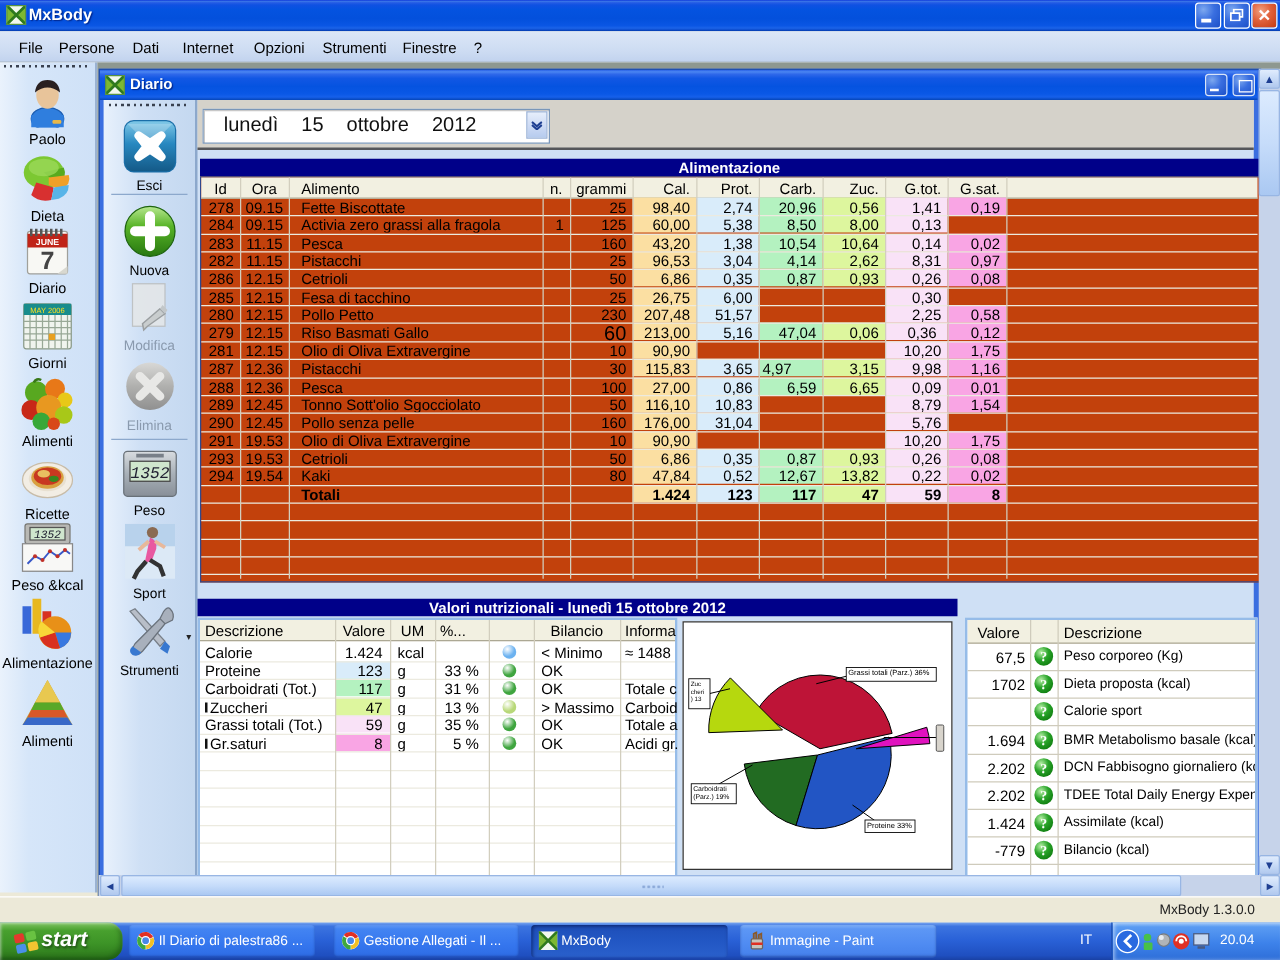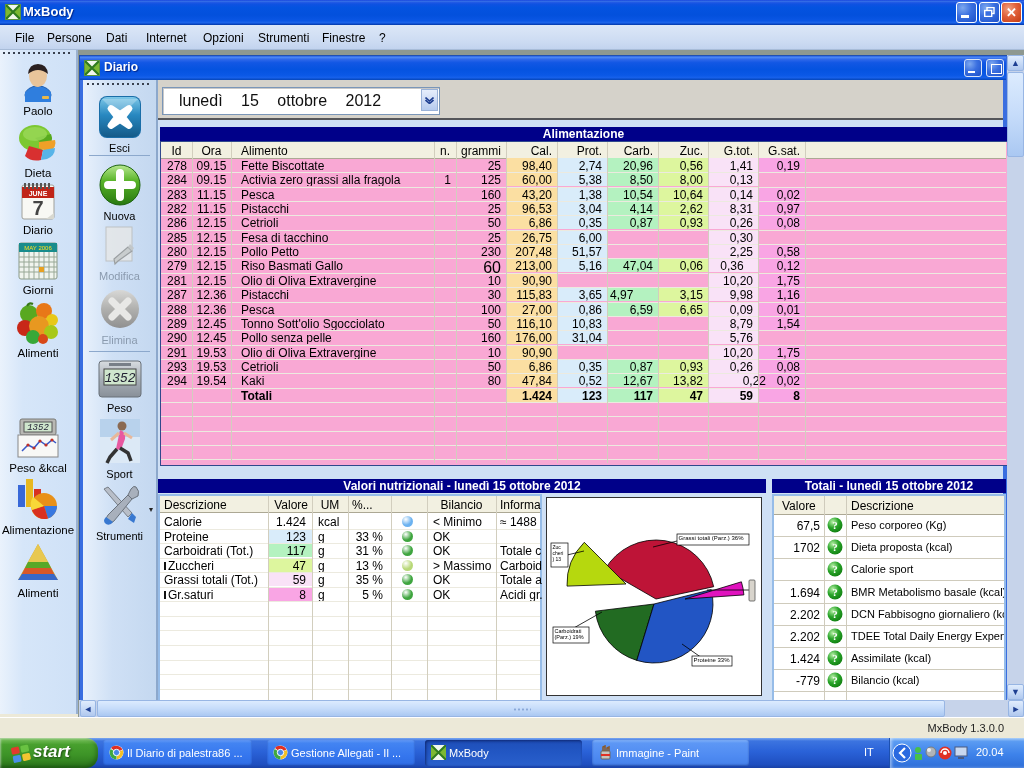--- a/index.html
+++ b/index.html
@@ -34,21 +34,21 @@
 #tcol{left:0;top:0;width:73px;height:635px;background:linear-gradient(90deg,#e8f1fc 0%,#cfe0f5 40%,#c4d8f0 100%);border-right:2px solid #8ca8cc}
 .tbtn{left:0;width:73px;text-align:center;font-size:11px;color:#000}
 .tsep{left:6px;width:61px;height:1px;background:#8ca8cc}
 
 #grayband{left:75px;top:0;width:845px;height:40px;background:#d5d2ca;border-bottom:2px solid #55565a;box-sizing:border-box}
 #combo{left:4px;top:7px;width:276px;height:26px;background:#fff;border:1px solid #7a96b8;box-shadow:inset 1px 1px 0 #c8c8c8}
 #combo .dtext{left:16px;top:4px;font-size:16px;color:#101010;word-spacing:14px}
 #combobtn{right:1px;top:1px;width:17px;height:22px;background:linear-gradient(180deg,#e6eefc 0%,#cfdcf5 50%,#b6cbee 100%);border:1px solid #9ab2d8;color:#234d9e;text-align:center;line-height:20px;font-size:11px;font-weight:bold;box-sizing:border-box}
 
 .navyband{background:#000089;color:#fff;font-weight:bold;font-size:12px;text-align:center}
-#tblwrap{left:77px;top:61px;width:847px;height:323px;background:#f9a8d4;border:1px solid #30488c}
+#tblwrap{left:77px;top:61px;width:847px;height:323px;background:#c2410c;border:1px solid #30488c}
 .ball{display:inline-block;width:11px;height:11px;border-radius:50%}
 
 .sbtrack{background:#c6d3ea}
 .sarrow{background:linear-gradient(180deg,#e0ecfd 0%,#c8dbf7 50%,#b0c8ee 100%);border:1px solid #97b5e3;border-radius:2px;color:#1e3f92;font-size:9px;font-weight:bold;text-align:center;box-sizing:border-box}
 .sthumb{background:linear-gradient(180deg,#dcebfe 0%,#c6dcfa 50%,#aac8f2 100%);border:1px solid #98b6e4;border-radius:2px;box-sizing:border-box}
 
 #statusbar{left:0;top:717px;width:1024px;height:21px;background:#ece9d8;border-top:1px solid #fff;font-size:11px;color:#222}
 
 #taskbar{left:0;top:738px;width:1024px;height:30px;background:linear-gradient(180deg,#7aa7f0 0%,#3c74e0 10%,#2a62d8 45%,#1f4fc0 88%,#1941a5 100%)}
 #startbtn{left:0;top:0;width:98px;height:30px;border-radius:0 12px 12px 0;
@@ -156,20 +156,31 @@
         <circle cx="27" cy="9" r="8" fill="#e87818"></circle>
         <circle cx="35" cy="18" r="6" fill="#e8c818"></circle>
         <circle cx="8" cy="26" r="8" fill="#c82818"></circle>
         <circle cx="22" cy="24" r="10" fill="#e89820"></circle>
         <circle cx="34" cy="30" r="7" fill="#a8c818"></circle>
         <circle cx="16" cy="35" r="7" fill="#38a838"></circle>
         <circle cx="26" cy="37" r="5" fill="#d84818"></circle>
         <path d="M10,4 Q12,0 16,2" stroke="#387818" stroke-width="2" fill="none"></path>
       </svg>
     <span class="lbl">Alimenti</span>
+  </div>
+  <div class="abs sbitem" style="top:312px">
+    <svg width="42" height="40" viewBox="0 0 42 40">
+        <ellipse cx="21" cy="22" rx="20" ry="14" fill="#f2ede4" stroke="#c8bca8"></ellipse>
+        <ellipse cx="21" cy="21" rx="15" ry="10" fill="#e8e0d0"></ellipse>
+        <ellipse cx="21" cy="20" rx="13" ry="9" fill="#d8a040"></ellipse>
+        <ellipse cx="21" cy="19" rx="11" ry="7" fill="#c83820"></ellipse>
+        <ellipse cx="18" cy="17" rx="5" ry="3" fill="#e8c060"></ellipse>
+        <ellipse cx="26" cy="21" rx="4" ry="2.5" fill="#38871e"></ellipse>
+      </svg>
+    <span class="lbl">Ricette</span>
   </div>
   <div class="abs sbitem" style="top:367px">
     <svg width="44" height="42" viewBox="0 0 44 42">
         <rect x="4" y="2" width="36" height="16" rx="2" fill="#b8b8b4" stroke="#787874"></rect>
         <rect x="8" y="5" width="28" height="10" fill="#cfe6cd" stroke="#555"></rect>
         <text x="22" y="13" font-size="9" fill="#223" text-anchor="middle" font-style="italic" font-family="Liberation Mono">1352</text>
         <rect x="2" y="18" width="40" height="22" fill="#f8f8f6" stroke="#888"></rect>
         <polyline points="6,34 12,28 18,31 24,24 30,28 36,23 40,26" fill="none" stroke="#3858c8" stroke-width="1.5"></polyline>
         <g fill="#c03028">
           <circle cx="12" cy="28" r="1.6"></circle>
@@ -450,21 +461,21 @@
 <div class="abs" style="left:547px;top:116px;width:50px;height:14px;background:#f9e2f7"></div>
 <div class="abs" style="left:597px;top:116px;width:47px;height:14px;background:#f9a5e4"></div>
 <div class="abs" style="left:0px;top:117px;width:23px;height:13px;font-size:12px;white-space:nowrap;text-align:right;padding-right:5px;padding-left:3px;">279</div>
 <div class="abs" style="left:31px;top:117px;width:31px;height:13px;font-size:12px;white-space:nowrap;text-align:center;padding:0 4px;width:31px;">12.15</div>
 <div class="abs" style="left:70px;top:117px;width:195px;height:13px;font-size:12px;white-space:nowrap;padding-left:10px;overflow:hidden;">Riso Basmati Gallo</div>
 <div class="abs" style="left:295px;top:117px;width:42px;height:13px;font-size:16px;white-space:nowrap;text-align:right;padding-right:5px;padding-left:3px;">60</div>
 <div class="abs" style="left:345px;top:117px;width:43px;height:13px;font-size:12px;white-space:nowrap;text-align:right;padding-right:5px;padding-left:3px;">213,00</div>
 <div class="abs" style="left:396px;top:117px;width:42px;height:13px;font-size:12px;white-space:nowrap;text-align:right;padding-right:5px;padding-left:3px;">5,16</div>
 <div class="abs" style="left:446px;top:117px;width:43px;height:13px;font-size:12px;white-space:nowrap;text-align:right;padding-right:5px;padding-left:3px;">47,04</div>
 <div class="abs" style="left:497px;top:117px;width:42px;height:13px;font-size:12px;white-space:nowrap;text-align:right;padding-right:5px;padding-left:3px;">0,06</div>
-<div class="abs" style="left:547px;top:117px;width:42px;height:13px;font-size:12px;white-space:nowrap;text-align:center;padding-right:5px;padding-left:3px;">0,36</div>
+<div class="abs" style="left:547px;top:117px;width:42px;height:13px;font-size:12px;white-space:nowrap;text-align:left;padding-right:5px;padding-left:18px;">0,36</div>
 <div class="abs" style="left:597px;top:117px;width:39px;height:13px;font-size:12px;white-space:nowrap;text-align:right;padding-right:5px;padding-left:3px;">0,12</div>
 <div class="abs" style="left:345px;top:131px;width:51px;height:14px;background:#fbdfa2"></div>
 <div class="abs" style="left:547px;top:131px;width:50px;height:14px;background:#f9e2f7"></div>
 <div class="abs" style="left:597px;top:131px;width:47px;height:14px;background:#f9a5e4"></div>
 <div class="abs" style="left:0px;top:132px;width:23px;height:13px;font-size:12px;white-space:nowrap;text-align:right;padding-right:5px;padding-left:3px;">281</div>
 <div class="abs" style="left:31px;top:132px;width:31px;height:13px;font-size:12px;white-space:nowrap;text-align:center;padding:0 4px;width:31px;">12.15</div>
 <div class="abs" style="left:70px;top:132px;width:195px;height:13px;font-size:12px;white-space:nowrap;padding-left:10px;overflow:hidden;">Olio di Oliva Extravergine</div>
 <div class="abs" style="left:295px;top:132px;width:42px;height:13px;font-size:12px;white-space:nowrap;text-align:right;padding-right:5px;padding-left:3px;">10</div>
 <div class="abs" style="left:345px;top:132px;width:43px;height:13px;font-size:12px;white-space:nowrap;text-align:right;padding-right:5px;padding-left:3px;">90,90</div>
 <div class="abs" style="left:547px;top:132px;width:42px;height:13px;font-size:12px;white-space:nowrap;text-align:right;padding-right:5px;padding-left:3px;">10,20</div>
@@ -556,21 +567,21 @@
 <div class="abs" style="left:547px;top:231px;width:50px;height:14px;background:#f9e2f7"></div>
 <div class="abs" style="left:597px;top:231px;width:47px;height:14px;background:#f9a5e4"></div>
 <div class="abs" style="left:0px;top:232px;width:23px;height:13px;font-size:12px;white-space:nowrap;text-align:right;padding-right:5px;padding-left:3px;">294</div>
 <div class="abs" style="left:31px;top:232px;width:31px;height:13px;font-size:12px;white-space:nowrap;text-align:center;padding:0 4px;width:31px;">19.54</div>
 <div class="abs" style="left:70px;top:232px;width:195px;height:13px;font-size:12px;white-space:nowrap;padding-left:10px;overflow:hidden;">Kaki</div>
 <div class="abs" style="left:295px;top:232px;width:42px;height:13px;font-size:12px;white-space:nowrap;text-align:right;padding-right:5px;padding-left:3px;">80</div>
 <div class="abs" style="left:345px;top:232px;width:43px;height:13px;font-size:12px;white-space:nowrap;text-align:right;padding-right:5px;padding-left:3px;">47,84</div>
 <div class="abs" style="left:396px;top:232px;width:42px;height:13px;font-size:12px;white-space:nowrap;text-align:right;padding-right:5px;padding-left:3px;">0,52</div>
 <div class="abs" style="left:446px;top:232px;width:43px;height:13px;font-size:12px;white-space:nowrap;text-align:right;padding-right:5px;padding-left:3px;">12,67</div>
 <div class="abs" style="left:497px;top:232px;width:42px;height:13px;font-size:12px;white-space:nowrap;text-align:right;padding-right:5px;padding-left:3px;">13,82</div>
-<div class="abs" style="left:547px;top:232px;width:42px;height:13px;font-size:12px;white-space:nowrap;text-align:right;padding-right:5px;padding-left:16px;">0,22</div>
+<div class="abs" style="left:547px;top:232px;width:42px;height:13px;font-size:12px;white-space:nowrap;text-align:right;padding-right:5px;padding-left:3px;">0,22</div>
 <div class="abs" style="left:597px;top:232px;width:39px;height:13px;font-size:12px;white-space:nowrap;text-align:right;padding-right:5px;padding-left:3px;">0,02</div>
 <div class="abs" style="left:345px;top:246px;width:51px;height:14px;background:#fbdfa2"></div>
 <div class="abs" style="left:396px;top:246px;width:50px;height:14px;background:#d9ecfa"></div>
 <div class="abs" style="left:446px;top:246px;width:51px;height:14px;background:#b4f2c0"></div>
 <div class="abs" style="left:497px;top:246px;width:50px;height:14px;background:#ddf69e"></div>
 <div class="abs" style="left:547px;top:246px;width:50px;height:14px;background:#f9e2f7"></div>
 <div class="abs" style="left:597px;top:246px;width:47px;height:14px;background:#f9a5e4"></div>
 <div class="abs" style="left:70px;top:247px;width:195px;height:13px;font-size:12px;white-space:nowrap;font-weight:bold;padding-left:10px;overflow:hidden;">Totali</div>
 <div class="abs" style="left:345px;top:247px;width:43px;height:13px;font-size:12px;white-space:nowrap;font-weight:bold;text-align:right;padding-right:5px;padding-left:3px;">1.424</div>
 <div class="abs" style="left:396px;top:247px;width:42px;height:13px;font-size:12px;white-space:nowrap;font-weight:bold;text-align:right;padding-right:5px;padding-left:3px;">123</div>
@@ -709,21 +720,20 @@
               <text x="7.5" y="135" font-size="5.5px" fill="#000" font-family="Liberation Sans">Carboidrati</text>
               <text x="7.5" y="141" font-size="5.5px" fill="#000" font-family="Liberation Sans">(Parz.) 19%</text>
             </g>
             <g>
               <rect x="145" y="158" width="40" height="10" fill="#fff" stroke="#000" stroke-width="0.7"></rect>
               <text x="146.5" y="164" font-size="6px" fill="#000" font-family="Liberation Sans">Proteine 33%</text>
             </g>
             <rect x="202" y="82" width="6" height="21" rx="1" fill="#d8d4cc" stroke="#555" stroke-width="0.8"></rect>
           </svg>
 </div>
-<div class="abs navyband" style="left:689px;top:399px;width:234px;height:14px;line-height:14px">Totali - lunedì 15 ottobre 2012</div>
 <div class="abs" style="left:689px;top:414px;width:234px;height:283px;background:#fff;border:2px solid #96bce8;box-sizing:border-box;overflow:hidden">
 <div class="abs" style="left:0;top:0;width:230px;height:19px;background:#f2f0e1;border-bottom:1px solid #aca894;box-sizing:border-box"></div>
 <div class="abs" style="left:8px;top:3px;font-size:12px">Valore</div>
 <div class="abs" style="left:77px;top:3px;font-size:12px">Descrizione</div>
 <div class="abs" style="left:0;top:40px;width:230px;height:1px;background:#cfcbbc"></div>
 <div class="abs" style="left:2px;top:23px;width:44px;font-size:12px;text-align:right">67,5</div>
 <div class="abs" style="left:53px;top:21px;width:16px;height:16px"><svg width="16" height="16" viewBox="0 0 16 16">
               <circle cx="8" cy="8" r="7.5" fill="url(#gq)"></circle>
               <defs>
                 <radialGradient id="gq" cx="0.35" cy="0.3" r="0.8">

